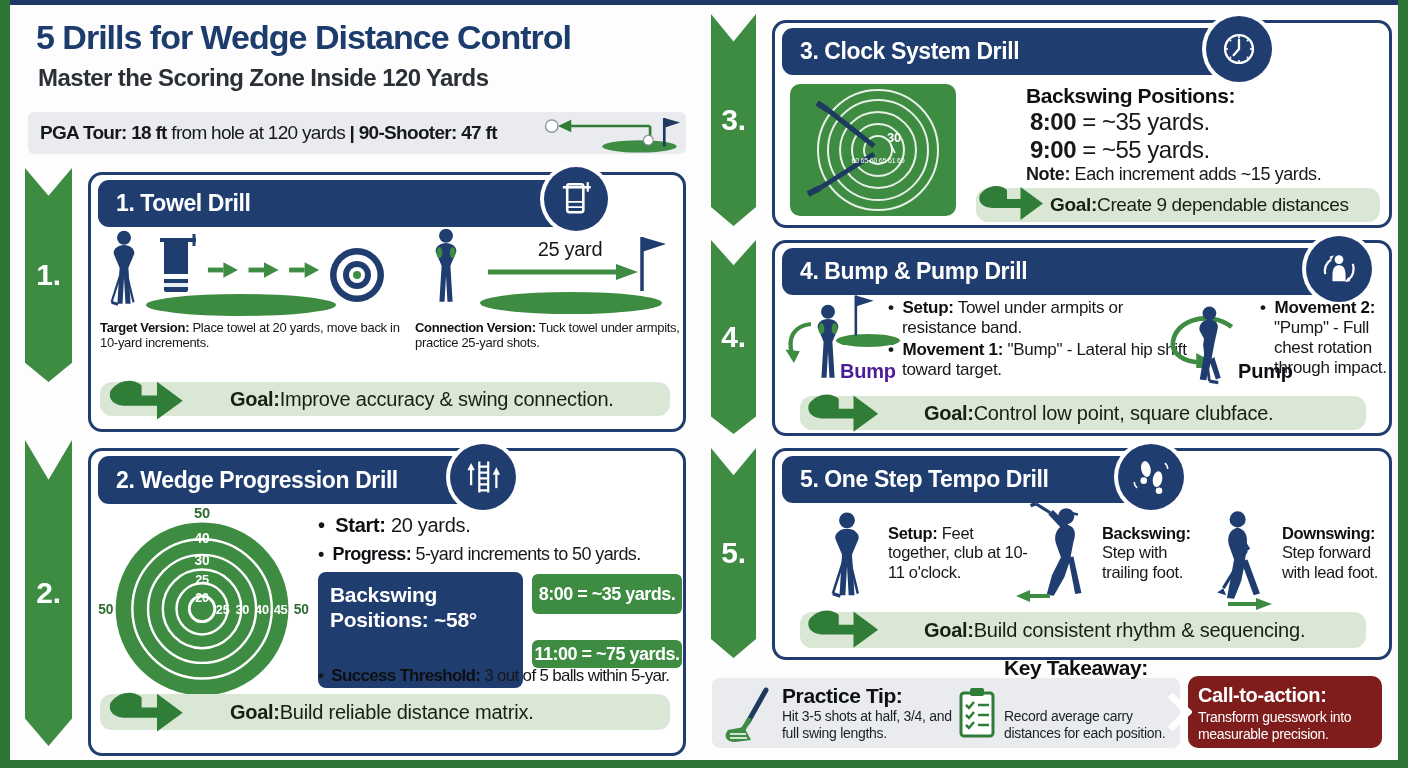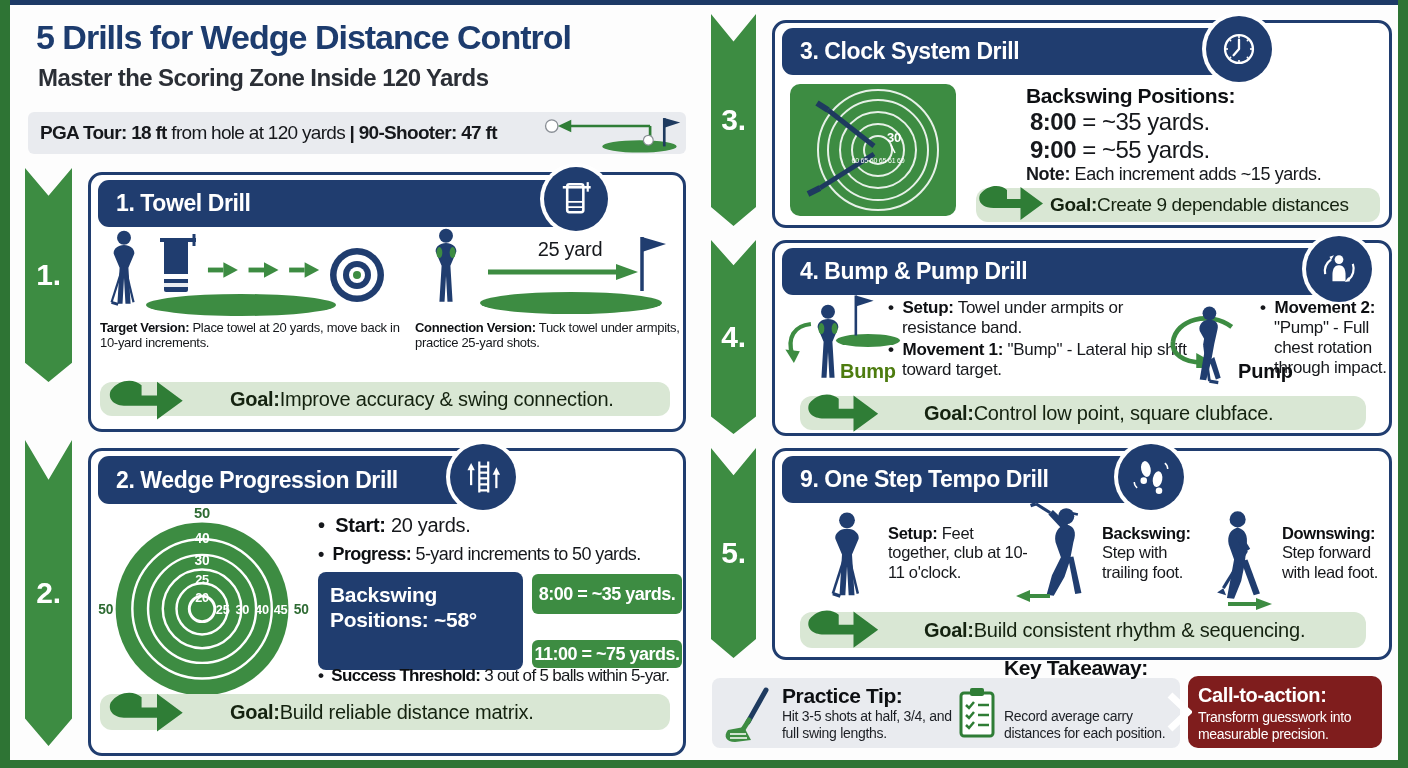--- a/index.html
+++ b/index.html
@@ -263,21 +263,21 @@
     </svg>
   </div>
 
   <div class="tb bl" style="left:318px;top:514px;width:366px;font-size:20px;white-space:nowrap;">
     <b>Start:</b><span> 20 yards.</span>
   </div>
   <div class="tb bl" style="left:318px;top:544px;width:366px;font-size:18px;letter-spacing:-0.6px;white-space:nowrap;">
     <b>Progress:</b><span> 5-yard increments to 50 yards.</span>
   </div>
 
-  <div class="navybox" style="left:318px;top:572px;width:205px;height:98px;">Backswing Positions: ~58°</div>
+  <div class="navybox" style="left:318px;top:572px;width:205px;height:116px;">Backswing Positions: ~58°</div>
   <div class="greenbox" style="left:532px;top:574px;width:150px;height:40px;">8:00 = ~35 yards.</div>
   <div class="greenbox" style="left:532px;top:640px;width:150px;height:28px;">11:00 = ~75 yards.</div>
 
   <div class="tb bl" style="left:318px;top:666px;width:366px;font-size:17px;letter-spacing:-0.7px;white-space:nowrap;overflow:hidden;">
     <b>Success Threshold:</b><span> 3 out of 5 balls within 5-yar.</span>
   </div>
 
   <div class="goal" style="left:100px;top:694px;width:570px;height:36px;padding-left:130px;">
     <svg class="garr" viewBox="0 0 46 28" width="102" height="48">
         <use href="#g-goal-arrow"></use>
@@ -372,21 +372,21 @@
       <svg viewBox="0 0 60 110">
         <use href="#g-front-towel"></use>
       </svg>
     </div>
   <div class="mound" style="left:836px;top:334px;width:64px;height:13px;"></div>
   <div class="fig" style="left:850px;top:294px;width:28px;height:46px;">
       <svg viewBox="0 0 34 62">
         <use href="#g-flag"></use>
       </svg>
     </div>
-  <div class="abs" style="left:840px;top:360px;font-size:20px;font-weight:bold;color:#4d7c0f;">Bump</div>
+  <div class="abs" style="left:840px;top:360px;font-size:20px;font-weight:bold;color:#4c1d95;">Bump</div>
 
   <div class="tb bl" style="left:888px;top:298px;width:292px;font-size:17px;line-height:1.18;">
     <b>Setup:</b><span> Towel under armpits or resistance band.</span>
   </div>
   <div class="tb bl" style="left:888px;top:340px;width:292px;font-size:17px;line-height:1.18;">
     <b>Movement 1:</b><span> "Bump" - Lateral hip shift toward target.</span>
   </div>
 
   <div class="fig" style="left:1158px;top:312px;width:84px;height:56px;">
     <svg viewBox="0 0 84 60">
@@ -408,21 +408,21 @@
   <div class="goal" style="left:800px;top:396px;width:566px;height:34px;padding-left:124px;">
     <svg class="garr" viewBox="0 0 46 28" width="96" height="46">
         <use href="#g-goal-arrow"></use>
       </svg>
     <b>Goal:</b>
       <span> Control low point, square clubface.</span>
   </div>
 
   <div class="card" style="left:772px;top:448px;width:620px;height:212px;"></div>
   <div class="card-header" style="left:782px;top:456px;width:388px;height:47px;">
-    <span>9. One Step Tempo Drill</span>
+    <span>5. One Step Tempo Drill</span>
   </div>
   <div class="badge" style="left:1118px;top:444px;width:66px;height:66px;">
     <svg viewBox="0 0 66 66" width="48" height="48">
       <g fill="#fff">
         <ellipse cx="26" cy="22" rx="6.5" ry="11" transform="rotate(-12 26 22)"></ellipse>
         <circle cx="23" cy="38" r="4.5"></circle>
         <ellipse cx="42" cy="36" rx="6.5" ry="11" transform="rotate(10 42 36)"></ellipse>
         <circle cx="44" cy="52" r="4.5"></circle>
       </g>
       <path d="M52 14 q4 3 4 8 M10 40 q0 5 4 8" stroke="#fff" stroke-width="2" fill="none"></path>

